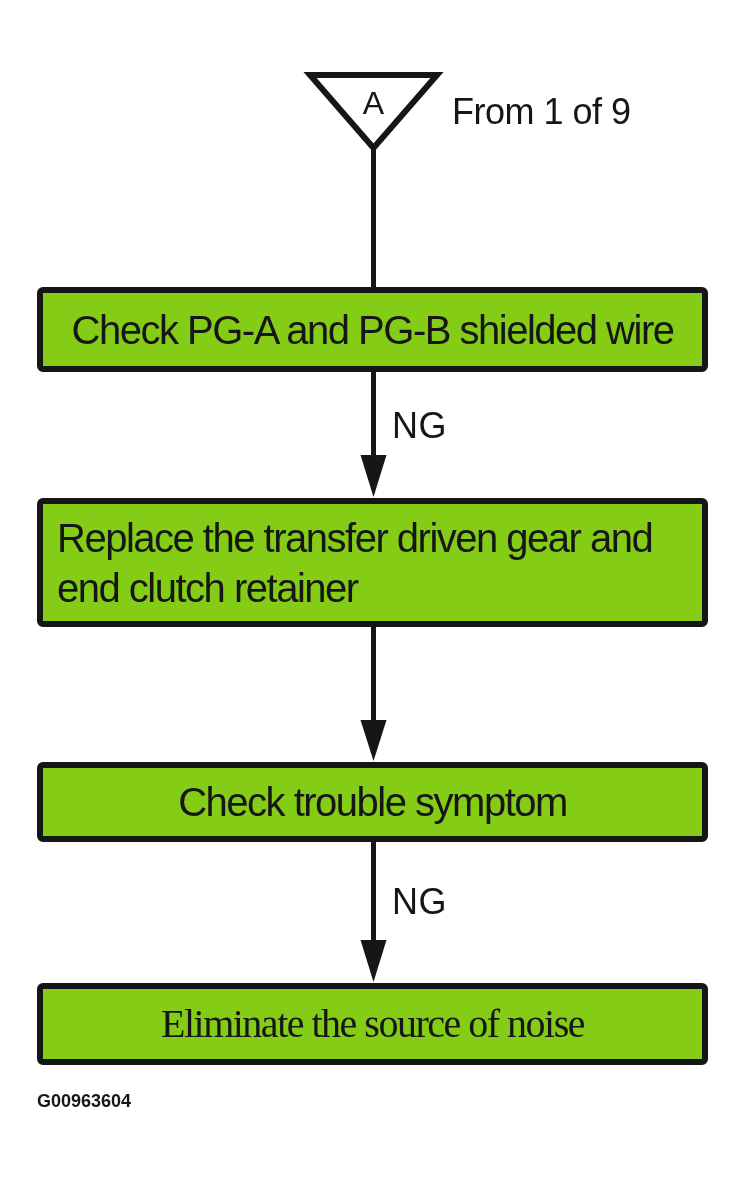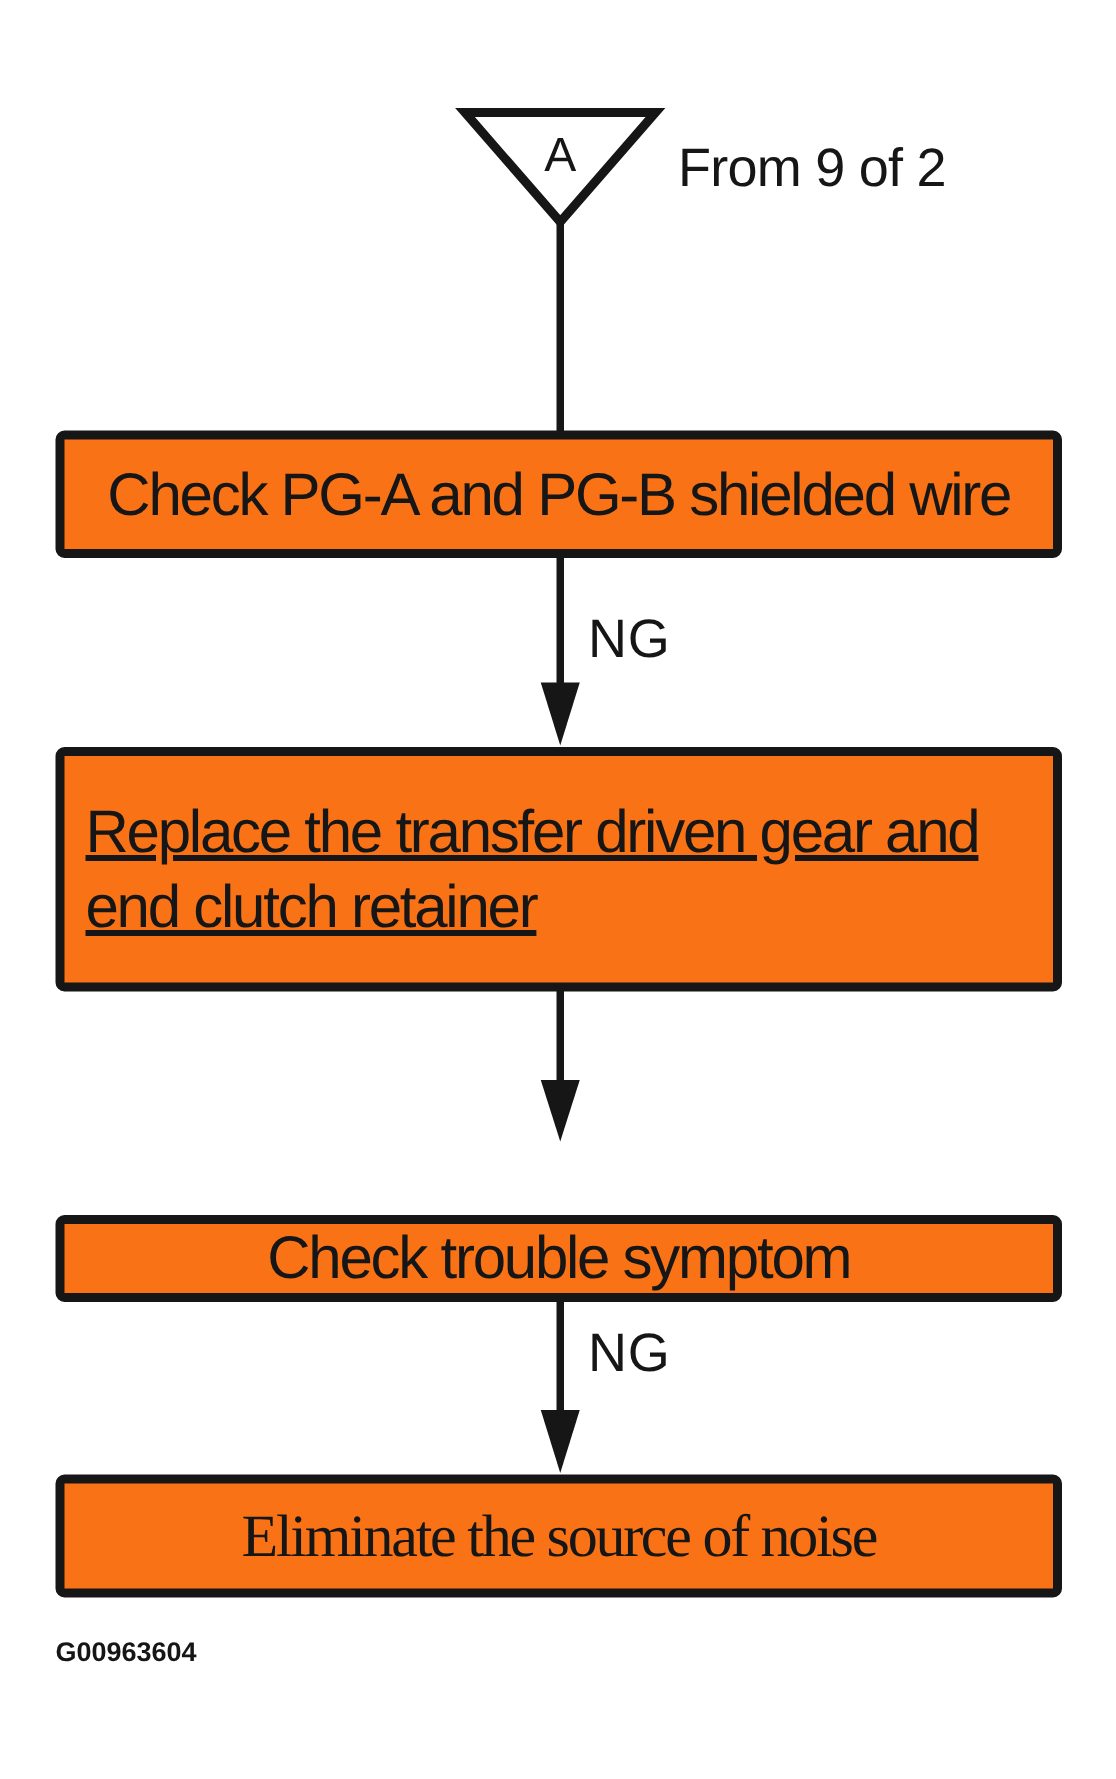--- a/index.html
+++ b/index.html
@@ -23,39 +23,39 @@
     width: 744px;
     height: 1186px;
   }
   .node {
     position: absolute;
     left: 37px;
     width: 671px;
     box-sizing: border-box;
     border: 6px solid #161616;
     border-radius: 6px;
-    background: #f97316;
+    background: #84cc16;
     display: flex;
     align-items: center;
     justify-content: center;
     text-align: center;
     font-size: 40px;
     letter-spacing: -1.5px;
     line-height: 1.25;
     color: #161616;
   }
   .node.left-align {
     justify-content: flex-start;
     text-align: left;
     padding-left: 14px;
     padding-right: 4px;
   }
   .node1 { top: 287px; height: 85px; }
-  .node2 { top: 498px; height: 163px; text-decoration: underline; }
-  .node3 { top: 762px; height: 58px; margin-top: 48px; }
+  .node2 { top: 498px; height: 129px; }
+  .node3 { top: 762px; height: 80px; }
   .node4 { top: 983px; height: 82px; font-family: Liberation Serif, serif; }
 
   .connector-label {
     position: absolute;
     left: 340px;
     top: 87px;
     width: 67px;
     text-align: center;
     font-size: 32px;
     line-height: 32px;
@@ -104,21 +104,21 @@
     <polygon points="360.5,455 386.5,455 373.5,497" fill="#161616"></polygon>
 
     <line x1="373.5" y1="626" x2="373.5" y2="723" stroke="#161616" stroke-width="5"></line>
     <polygon points="360.5,720 386.5,720 373.5,761" fill="#161616"></polygon>
 
     <line x1="373.5" y1="841" x2="373.5" y2="942" stroke="#161616" stroke-width="5"></line>
     <polygon points="360.5,940 386.5,940 373.5,982" fill="#161616"></polygon>
   </svg>
 
   <div class="connector-label">A</div>
-  <div class="connector-caption">From 9 of 2</div>
+  <div class="connector-caption">From 1 of 9</div>
 
   <div class="node node1">
     <span>Check PG-A and PG-B shielded wire</span>
   </div>
 
   <div class="node node2 left-align">
     <span>Replace the transfer driven gear and end clutch retainer</span>
   </div>
 
   <div class="node node3">

